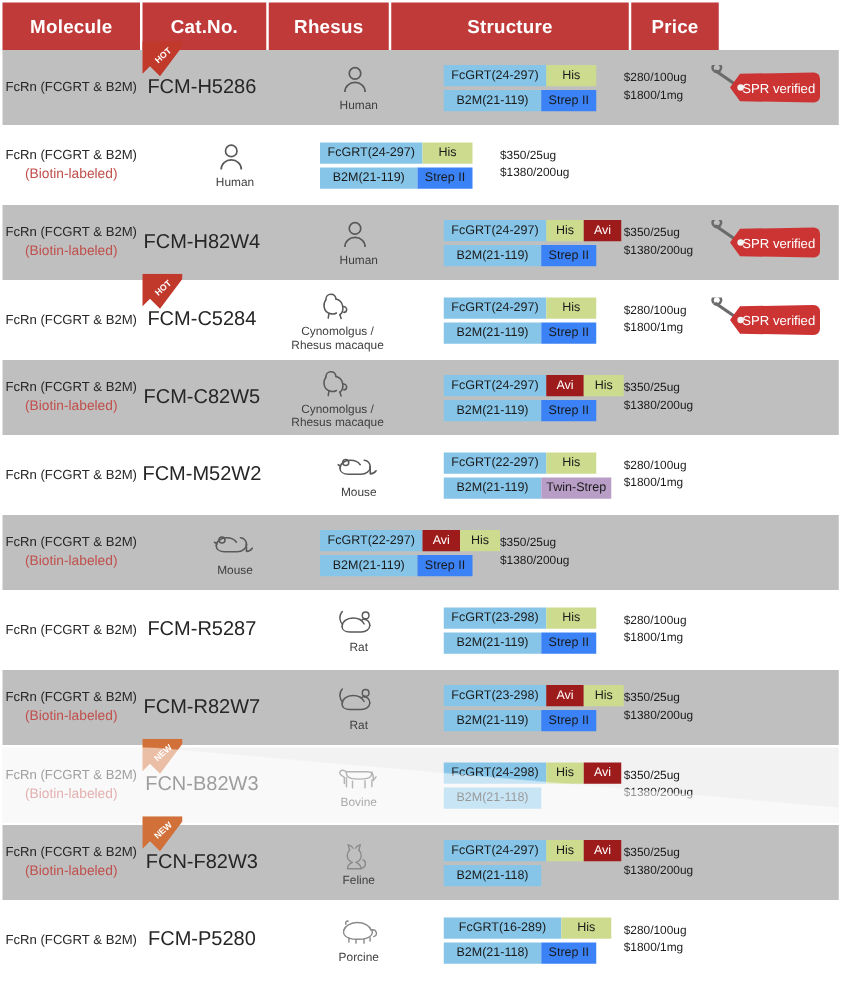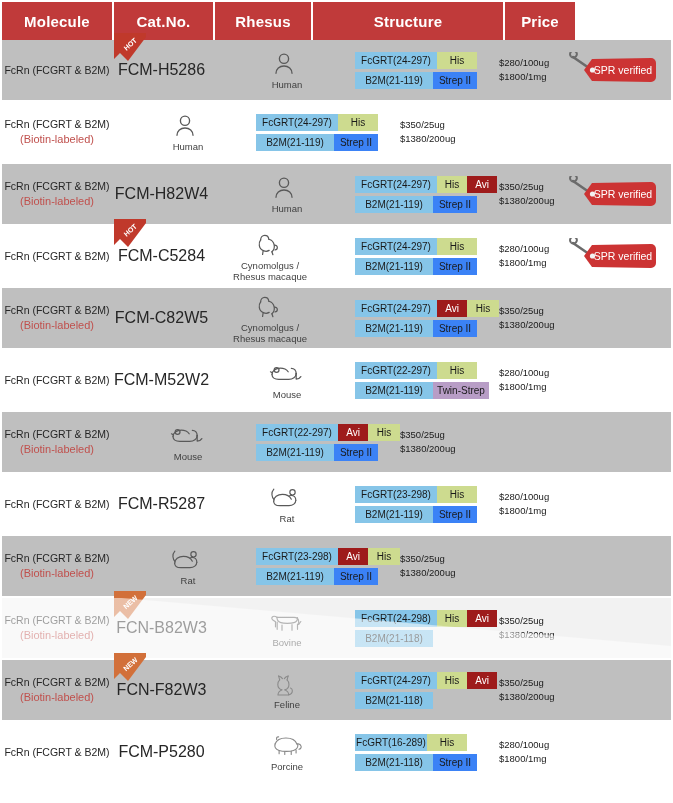--- a/index.html
+++ b/index.html
@@ -449,20 +449,23 @@
           <div class="price">$280/100ug</div>
           <div class="price">$1800/1mg</div>
         </div>
         <div class="c c-feature"></div>
       </div>
       <div class="row shade">
         <div class="c c-molecule">
           <div class="mol-name">FcRn (FCGRT &amp; B2M)</div>
           <div class="mol-sub">(Biotin-labeled)</div>
         </div>
+        <div class="c c-cat">
+          <div class="catno">FCM-R82W7</div>
+        </div>
         <div class="c c-species">
           <div class="species-wrap">
             <span class="species-icon">
               <svg viewBox="0 0 48 30" width="40" height="28" fill="none" stroke="#595959" stroke-width="1.4" stroke-linecap="round" stroke-linejoin="round">
                 <path d="M8 20c0-4.6 4.6-8.2 10.4-8.2 5 0 9.2 2.4 10.8 5.8"></path>
                 <path d="M8 20c0 3.2 3 5.4 7.4 5.4h11c4.6 0 8.2-2.8 8.2-6.4"></path>
                 <path d="M34.6 19c0-3.4-2.4-6-5.6-6"></path>
                 <circle cx="30.6" cy="9.4" r="3.2"></circle>
                 <path d="M29 12.4l-2 1.4"></path>
                 <path d="M8.6 18.4C5.6 15.4 4.6 9.6 8.2 5.6"></path>
@@ -601,21 +604,21 @@
                 <path d="M15 22v4M22 23.4V27M30 23.2V27M36 21.6V25"></path>
                 <path d="M12 8.4c-.6-2.2.4-3.6 2.4-3.2"></path>
               </svg>
             </span>
             <div class="species-label">Porcine</div>
           </div>
         </div>
         <div class="c c-structure">
           <div class="struct">
             <div class="bar">
-              <div class="seg main" style="width: 72px; text-align: center;">FcGRT(16-289)</div>
+              <div class="seg main" style="width: 94px; text-align: center;">FcGRT(16-289)</div>
               <div class="seg his" style="width: 40px;">His</div>
             </div>
             <div class="bar">
               <div class="seg main" style="width: 78px;">B2M(21-118)</div>
               <div class="seg strep" style="width: 44px;">Strep II</div>
             </div>
           </div>
         </div>
         <div class="c c-price">
           <div class="price">$280/100ug</div>

